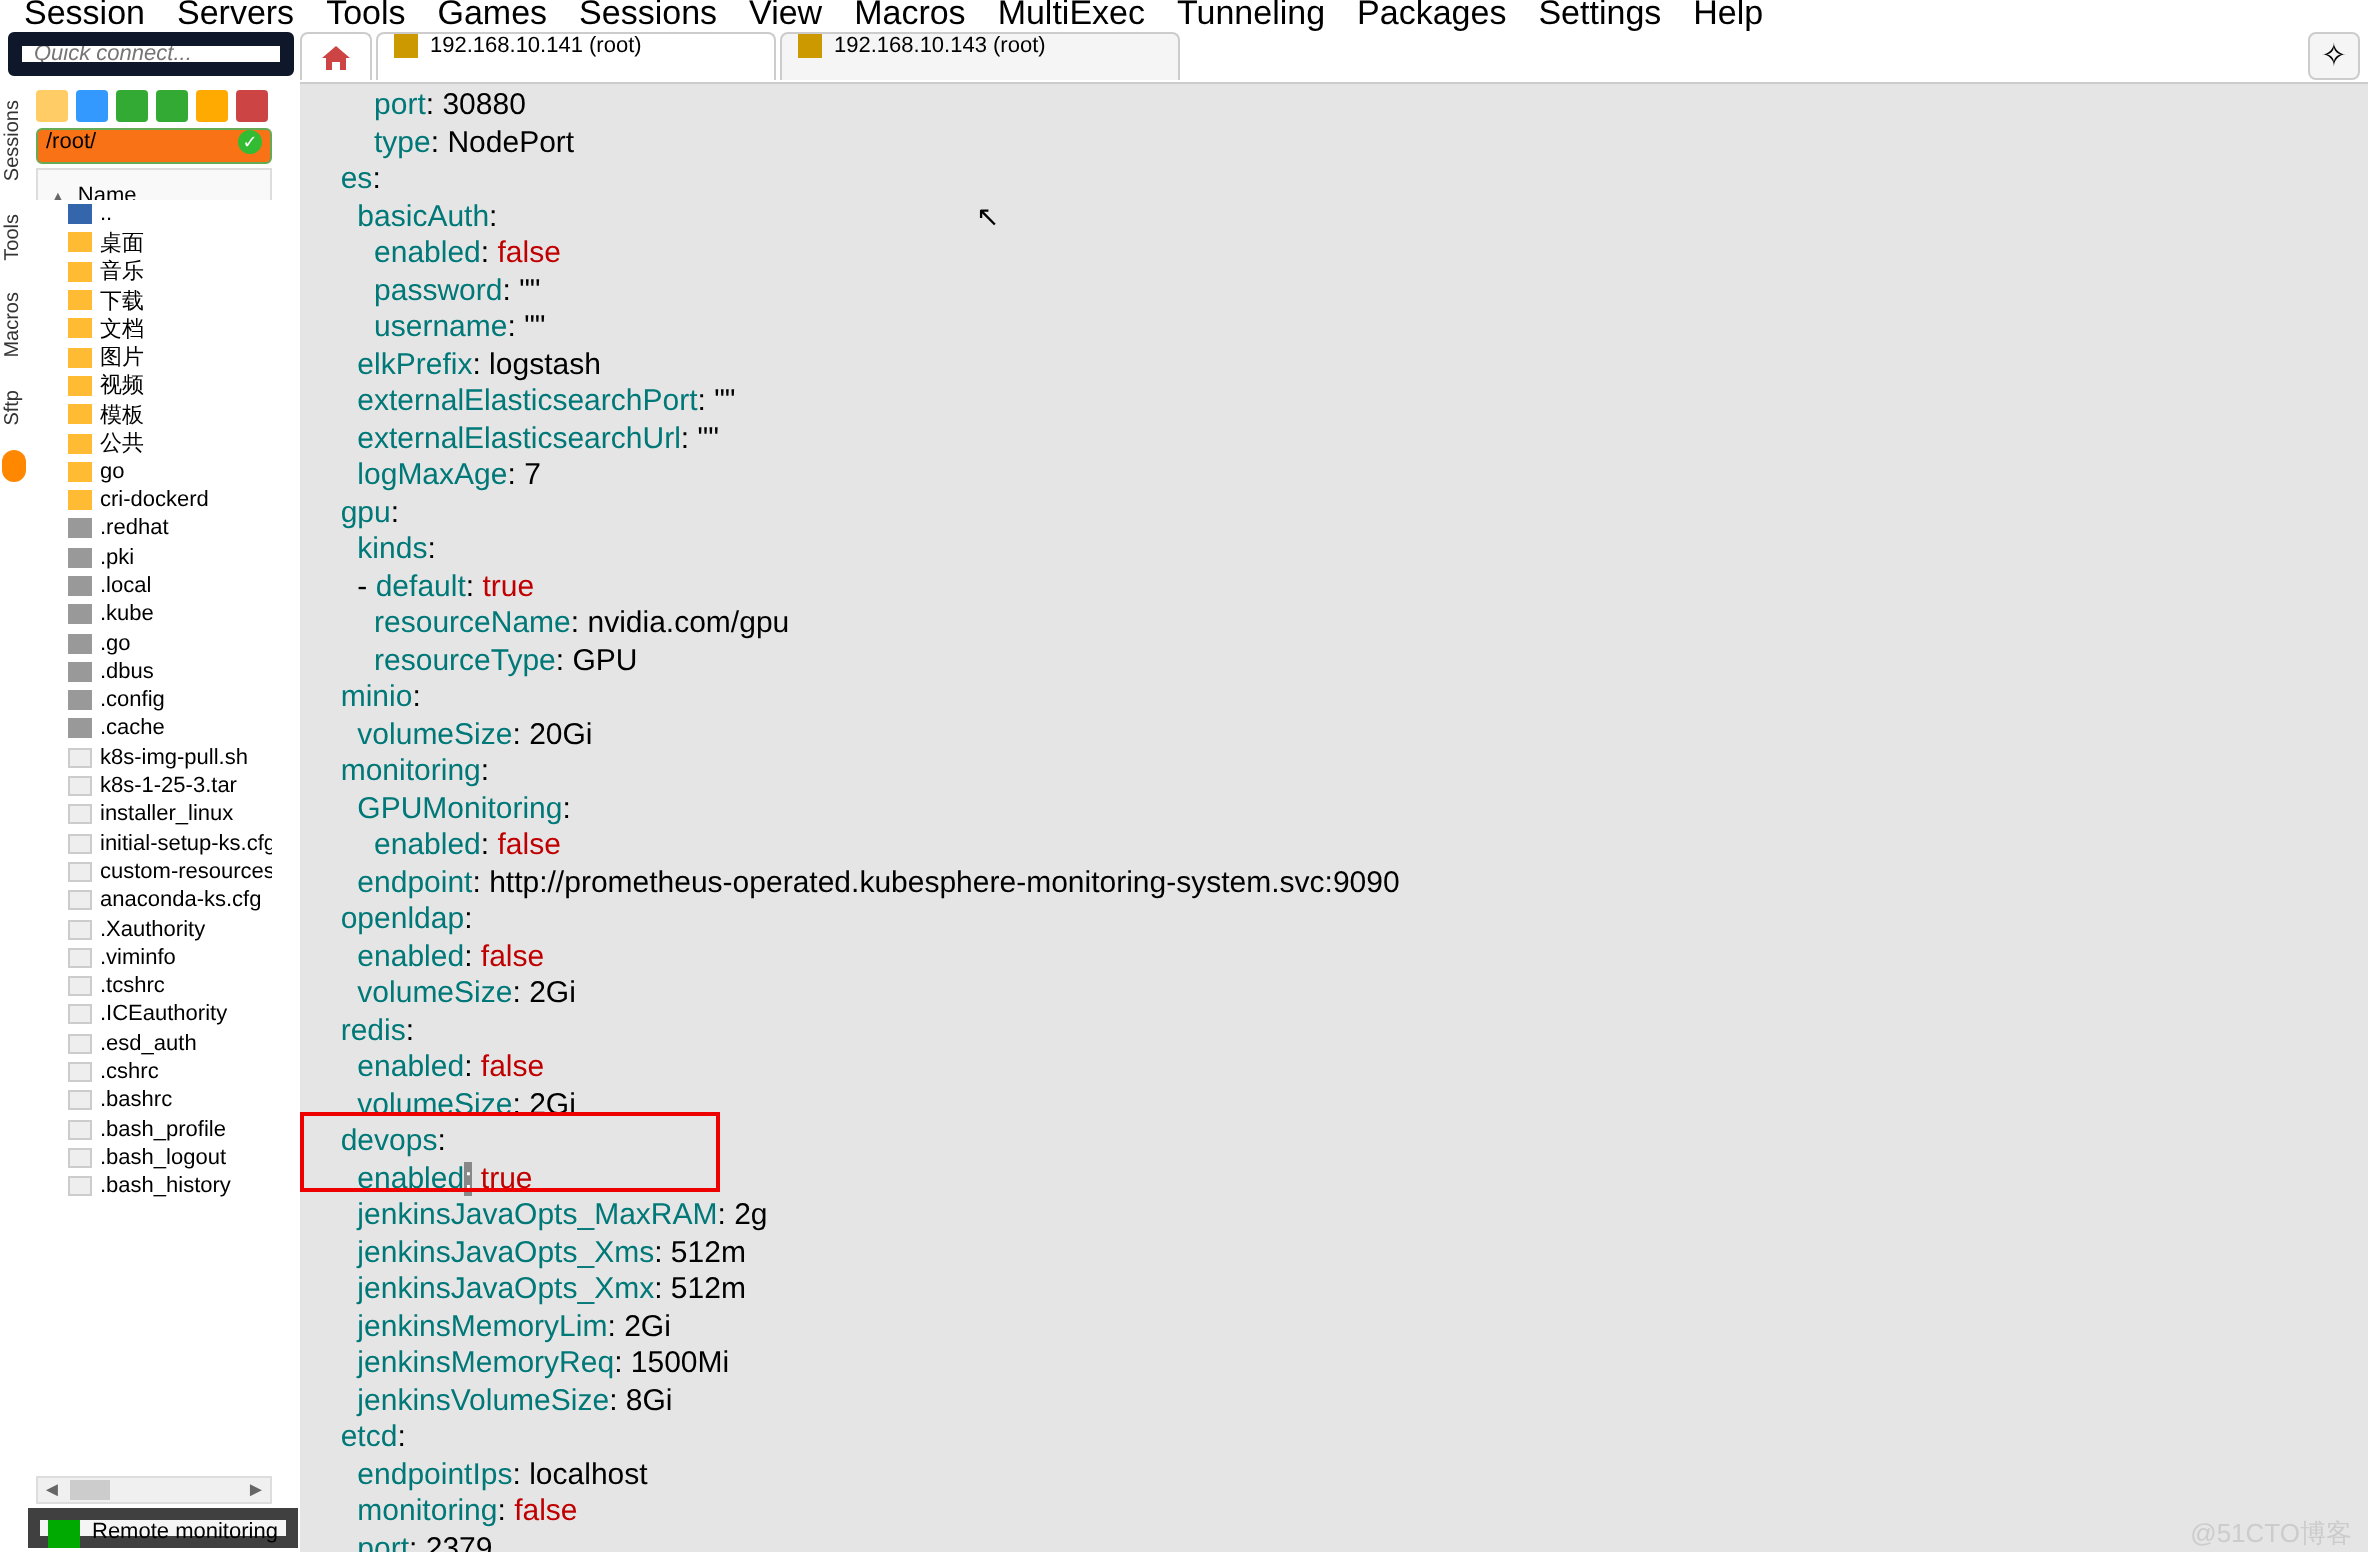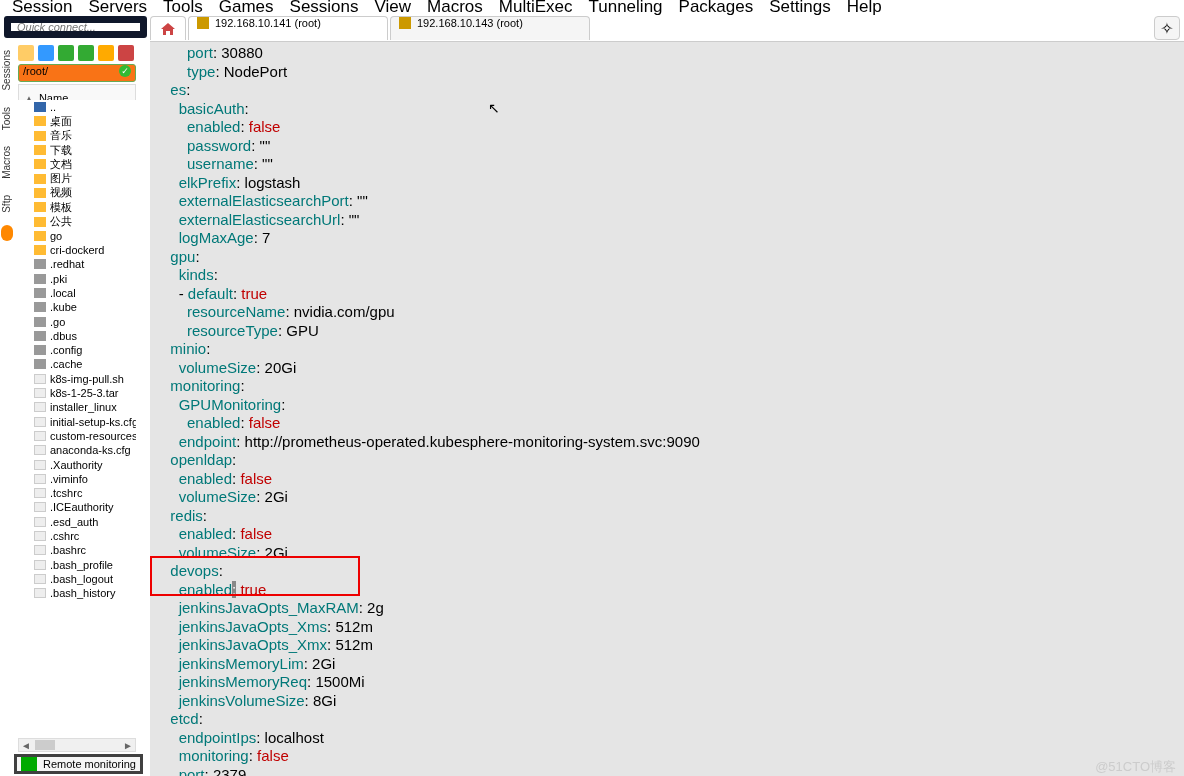--- a/index.html
+++ b/index.html
@@ -25,21 +25,21 @@
 .tree{position:absolute;left:18px;top:100px;width:118px;height:638px;overflow:hidden;font-size:11px;background:#fff}
 .tree-item{height:14.3px;display:flex;align-items:center;padding-left:16px;white-space:nowrap}
 .ficon{width:12px;height:10px;margin-right:4px;flex-shrink:0}
 .folder-y{background:#fb3}
 .folder-g{background:#999}
 .folder-b{background:#36a}
 .file-i{background:#eee;border:1px solid #ccc}
 .scrollx{position:absolute;left:18px;top:738px;width:118px;height:14px;display:flex;align-items:center;background:#f0f0f0;border:1px solid #ddd}
 .scrollx .arrow{width:14px;text-align:center;font-size:10px;color:#666}
 .scrollx .thumb{width:20px;height:10px;background:#ccc;margin-left:2px}
-.statusbar{position:absolute;left:14px;top:754px;height:20px;display:flex;align-items:center;gap:6px;padding:0 4px;font-size:11px;border:3px solid #404040;background:#f5f5f5}
+.statusbar{position:absolute;left:14px;top:754px;height:20px;display:flex;align-items:flex-start;gap:6px;padding:0 4px;font-size:11px;border:6px solid #404040;background:#f5f5f5}
 .statusbar .sicon{width:16px;height:14px;background:#0a0}
 .terminal{position:absolute;left:150px;top:42px;right:0;bottom:0;background:#e5e5e5;font-family:"Courier New",monospace;font-size:15px;line-height:18.5px;padding:2px 0;overflow:hidden;white-space:pre}
 .terminal .line{padding-left:12px}
 .terminal .key{color:#007878}
 .terminal .str{color:#000}
 .terminal .bool{color:#c00000}
 .terminal .link{color:#000}
 .hlbox{position:absolute;border:2px solid #e00;pointer-events:none}
 .cursor{background:#888;color:#fff}
 .watermark{position:absolute;right:8px;bottom:0;font-size:13px;color:#ccc}

